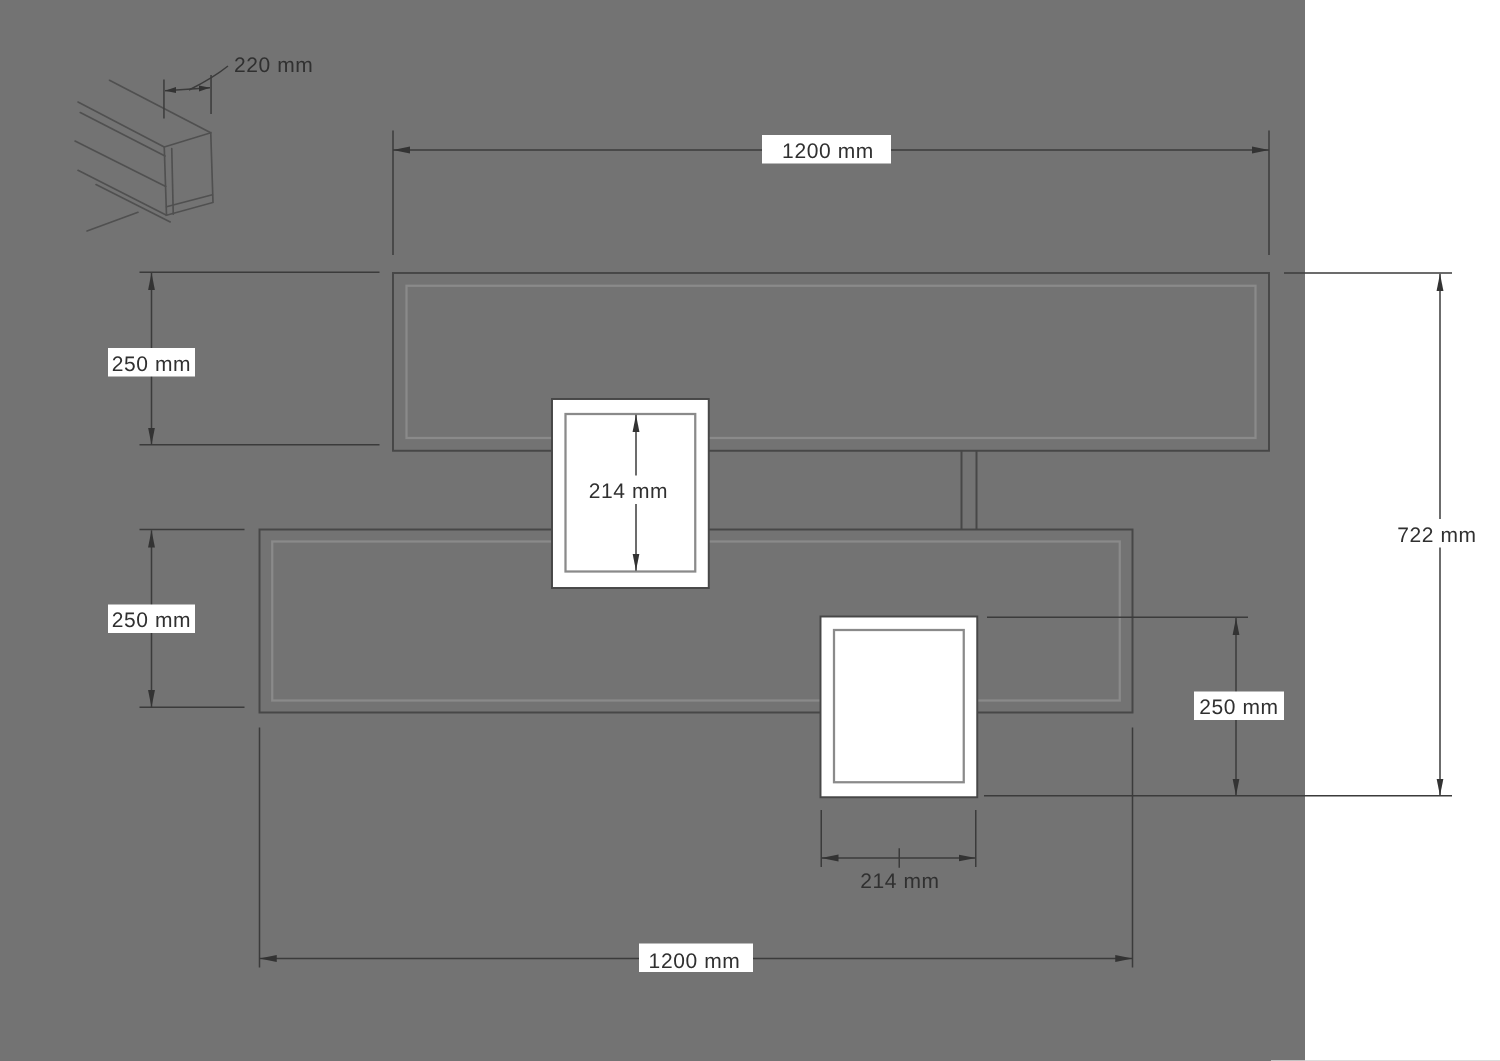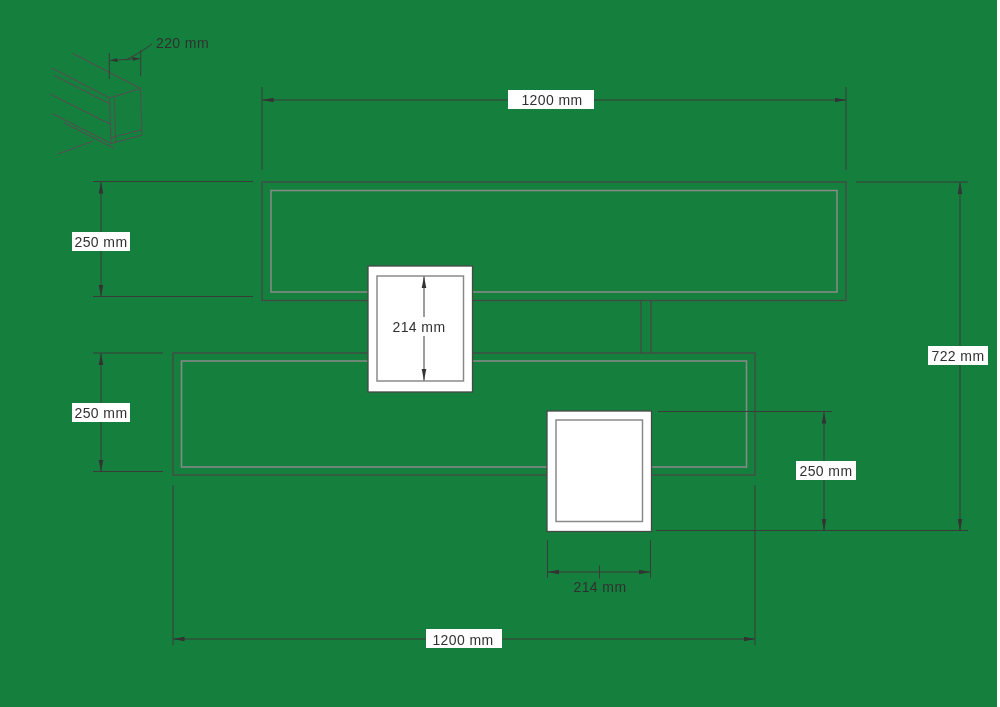--- a/index.html
+++ b/index.html
@@ -1,16 +1,16 @@
 <!DOCTYPE html>
 <html><head>
 <meta charset="utf-8">
 <style>
   html, body { margin: 0; padding: 0; background: #ffffff; }
-  .stage { width: 997px; height: 707px; background: #15803d; position: relative; }
+  .stage { width: 870px; height: 707px; background: #737373; position: relative; }
   svg { display: block; }
   .outer { fill: none; stroke: #474747; stroke-width: 1.3; }
   .innerl { fill: none; stroke: #8a8a8a; stroke-width: 1.5; }
   .boxfill { fill: #ffffff; stroke: #474747; stroke-width: 1.3; }
   .sk { fill: none; stroke: #505050; stroke-width: 1.1; stroke-linecap: round; }
   .dim { fill: none; stroke: #3b3b3b; stroke-width: 1; }
   .mask { fill: #ffffff; stroke: none; }
   .dimtxt {
     font-family: "Liberation Sans", "DejaVu Sans", sans-serif;
     font-size: 14px;

